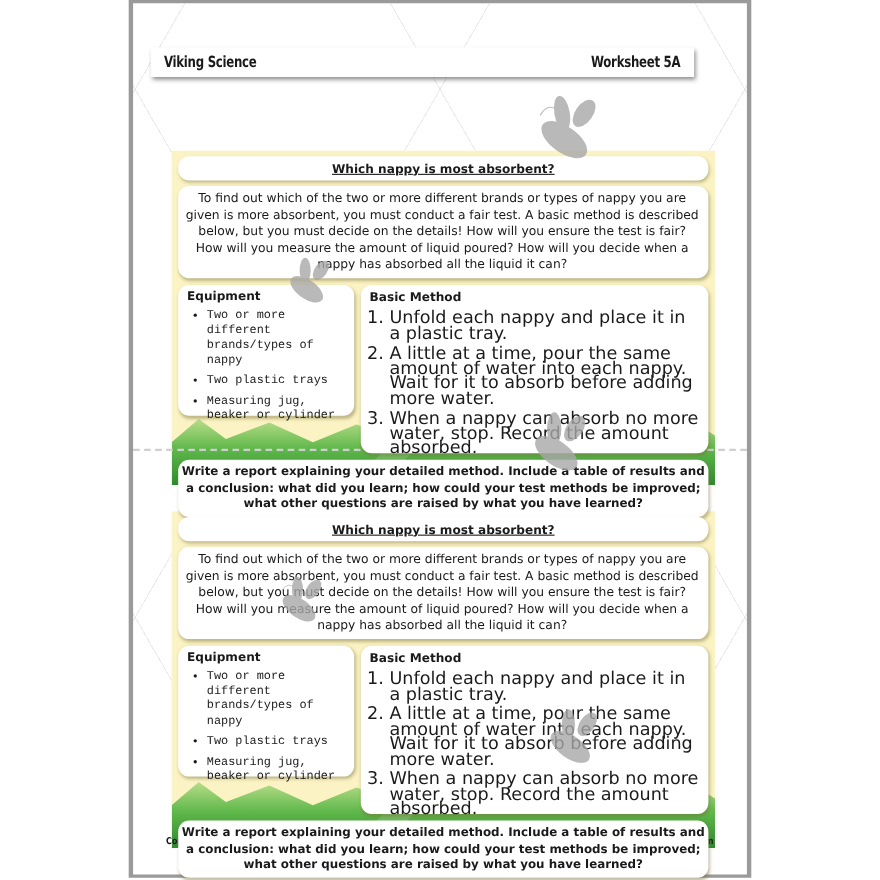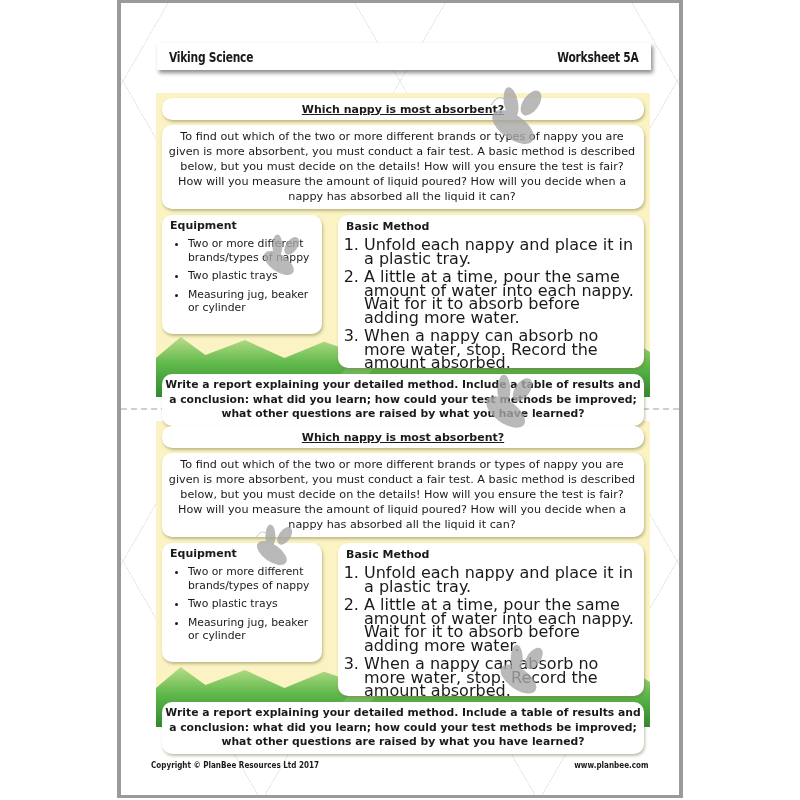--- a/index.html
+++ b/index.html
@@ -11,55 +11,55 @@
     position: absolute; left: 117px; top: 0; width: 566px; height: 798px;
     background: #ffffff;
     border-left: 4px solid #9a9a9a; border-right: 4px solid #9a9a9a;
     border-bottom: 3px solid #9a9a9a; border-top: 3px solid #9a9a9a;
     box-sizing: border-box;
     background-image:
       repeating-linear-gradient(60deg, transparent 0 118px, rgba(200,200,200,0.35) 118px 119px, transparent 119px 240px),
       repeating-linear-gradient(-60deg, transparent 0 118px, rgba(200,200,200,0.35) 118px 119px, transparent 119px 240px);
   }
   .header-bar {
-    position: absolute; left: 36px; top: 40px; width: 494px; height: 27px;
+    position: absolute; left: 16px; top: 40px; width: 494px; height: 27px;
     background: #fff; box-shadow: 2px 3px 4px rgba(0,0,0,0.45);
     display: flex; align-items: center; justify-content: space-between; padding: 0 12px; box-sizing: border-box;
   }
   .header-bar span {
     font-family: "DejaVu Sans Condensed", "DejaVu Sans", sans-serif; font-weight: bold; font-size: 14px; letter-spacing: -0.3px;
     transform: scaleX(0.85); transform-origin: left center;
   }
   .header-bar span.right { transform-origin: right center; }
 
   .panel {
     position: absolute; left: 35px; width: 494px;
-    background: #fbf3c3; box-sizing: border-box; padding: 5px 6px 0 6px;
+    background: #fbf3c3; box-sizing: border-box; padding: 5px 6px 0 6px; margin-top: 44px;
   }
   .panel .grass {
     position: absolute; left: 0; right: 0; bottom: 0; height: 60px;
     background:
       linear-gradient(135deg, transparent 0 40%, rgba(255,255,255,0.15) 40% 45%, transparent 45%) ,
       linear-gradient(to bottom, #b9dd8a 0%, #5fb84a 45%, #2f8a2f 100%);
     clip-path: polygon(0 35%, 5% 0, 10% 30%, 18% 5%, 26% 35%, 34% 8%, 42% 30%, 50% 0, 58% 30%, 66% 5%, 74% 32%, 82% 6%, 90% 30%, 96% 4%, 100% 25%, 100% 100%, 0 100%);
   }
   .card {
     position: relative; background: #fff; border-radius: 10px;
     box-shadow: 1px 2px 3px rgba(120,110,60,0.45);
     box-sizing: border-box; z-index: 2;
   }
   .title-card { height: 22px; display: flex; align-items: center; justify-content: center; }
   .title-card span { font-size: 11px; font-weight: bold; text-decoration: underline; }
   .intro-card { margin-top: 5px; padding: 4px 8px 5px 6px; text-align: center; font-size: 11.2px; line-height: 15px; }
-  .row { display: flex; gap: 16px; margin-top: 6px; }
+  .row { display: flex; gap: 6px; margin-top: 6px; }
   .equip-card { width: 160px; height: 119px; padding: 4px 8px; }
   .method-card { flex: 1; height: 153px; padding: 5px 8px; }
   .card h4 { margin: 0 0 5px 0; font-size: 11px; font-weight: bold; }
   .equip-card ul { margin: 0; padding: 0 0 0 18px; font-size: 10.8px; line-height: 13.5px; }
-  .equip-card li { margin-bottom: 5px; }
+  .equip-card li { margin-bottom: 5px; font-family: Liberation Mono, monospace; }
   .method-card ol { margin: 0; padding: 0 0 0 18px; font-size: 16px; line-height: 13.5px; }
   .method-card li { margin-bottom: 5px; }
   .report-card { margin-top: 6px; padding: 4px 0; text-align: center; font-size: 10.8px; line-height: 14.5px; font-weight: bold; }
 
   .cutline { position: absolute; left: 0; right: 0; border-top: 2px dashed #cfcfcf; }
 
   .footer-left, .footer-right {
     position: absolute; top: 757px; font-size: 8.5px; font-weight: bold;
     transform: scaleX(0.85);
   }

